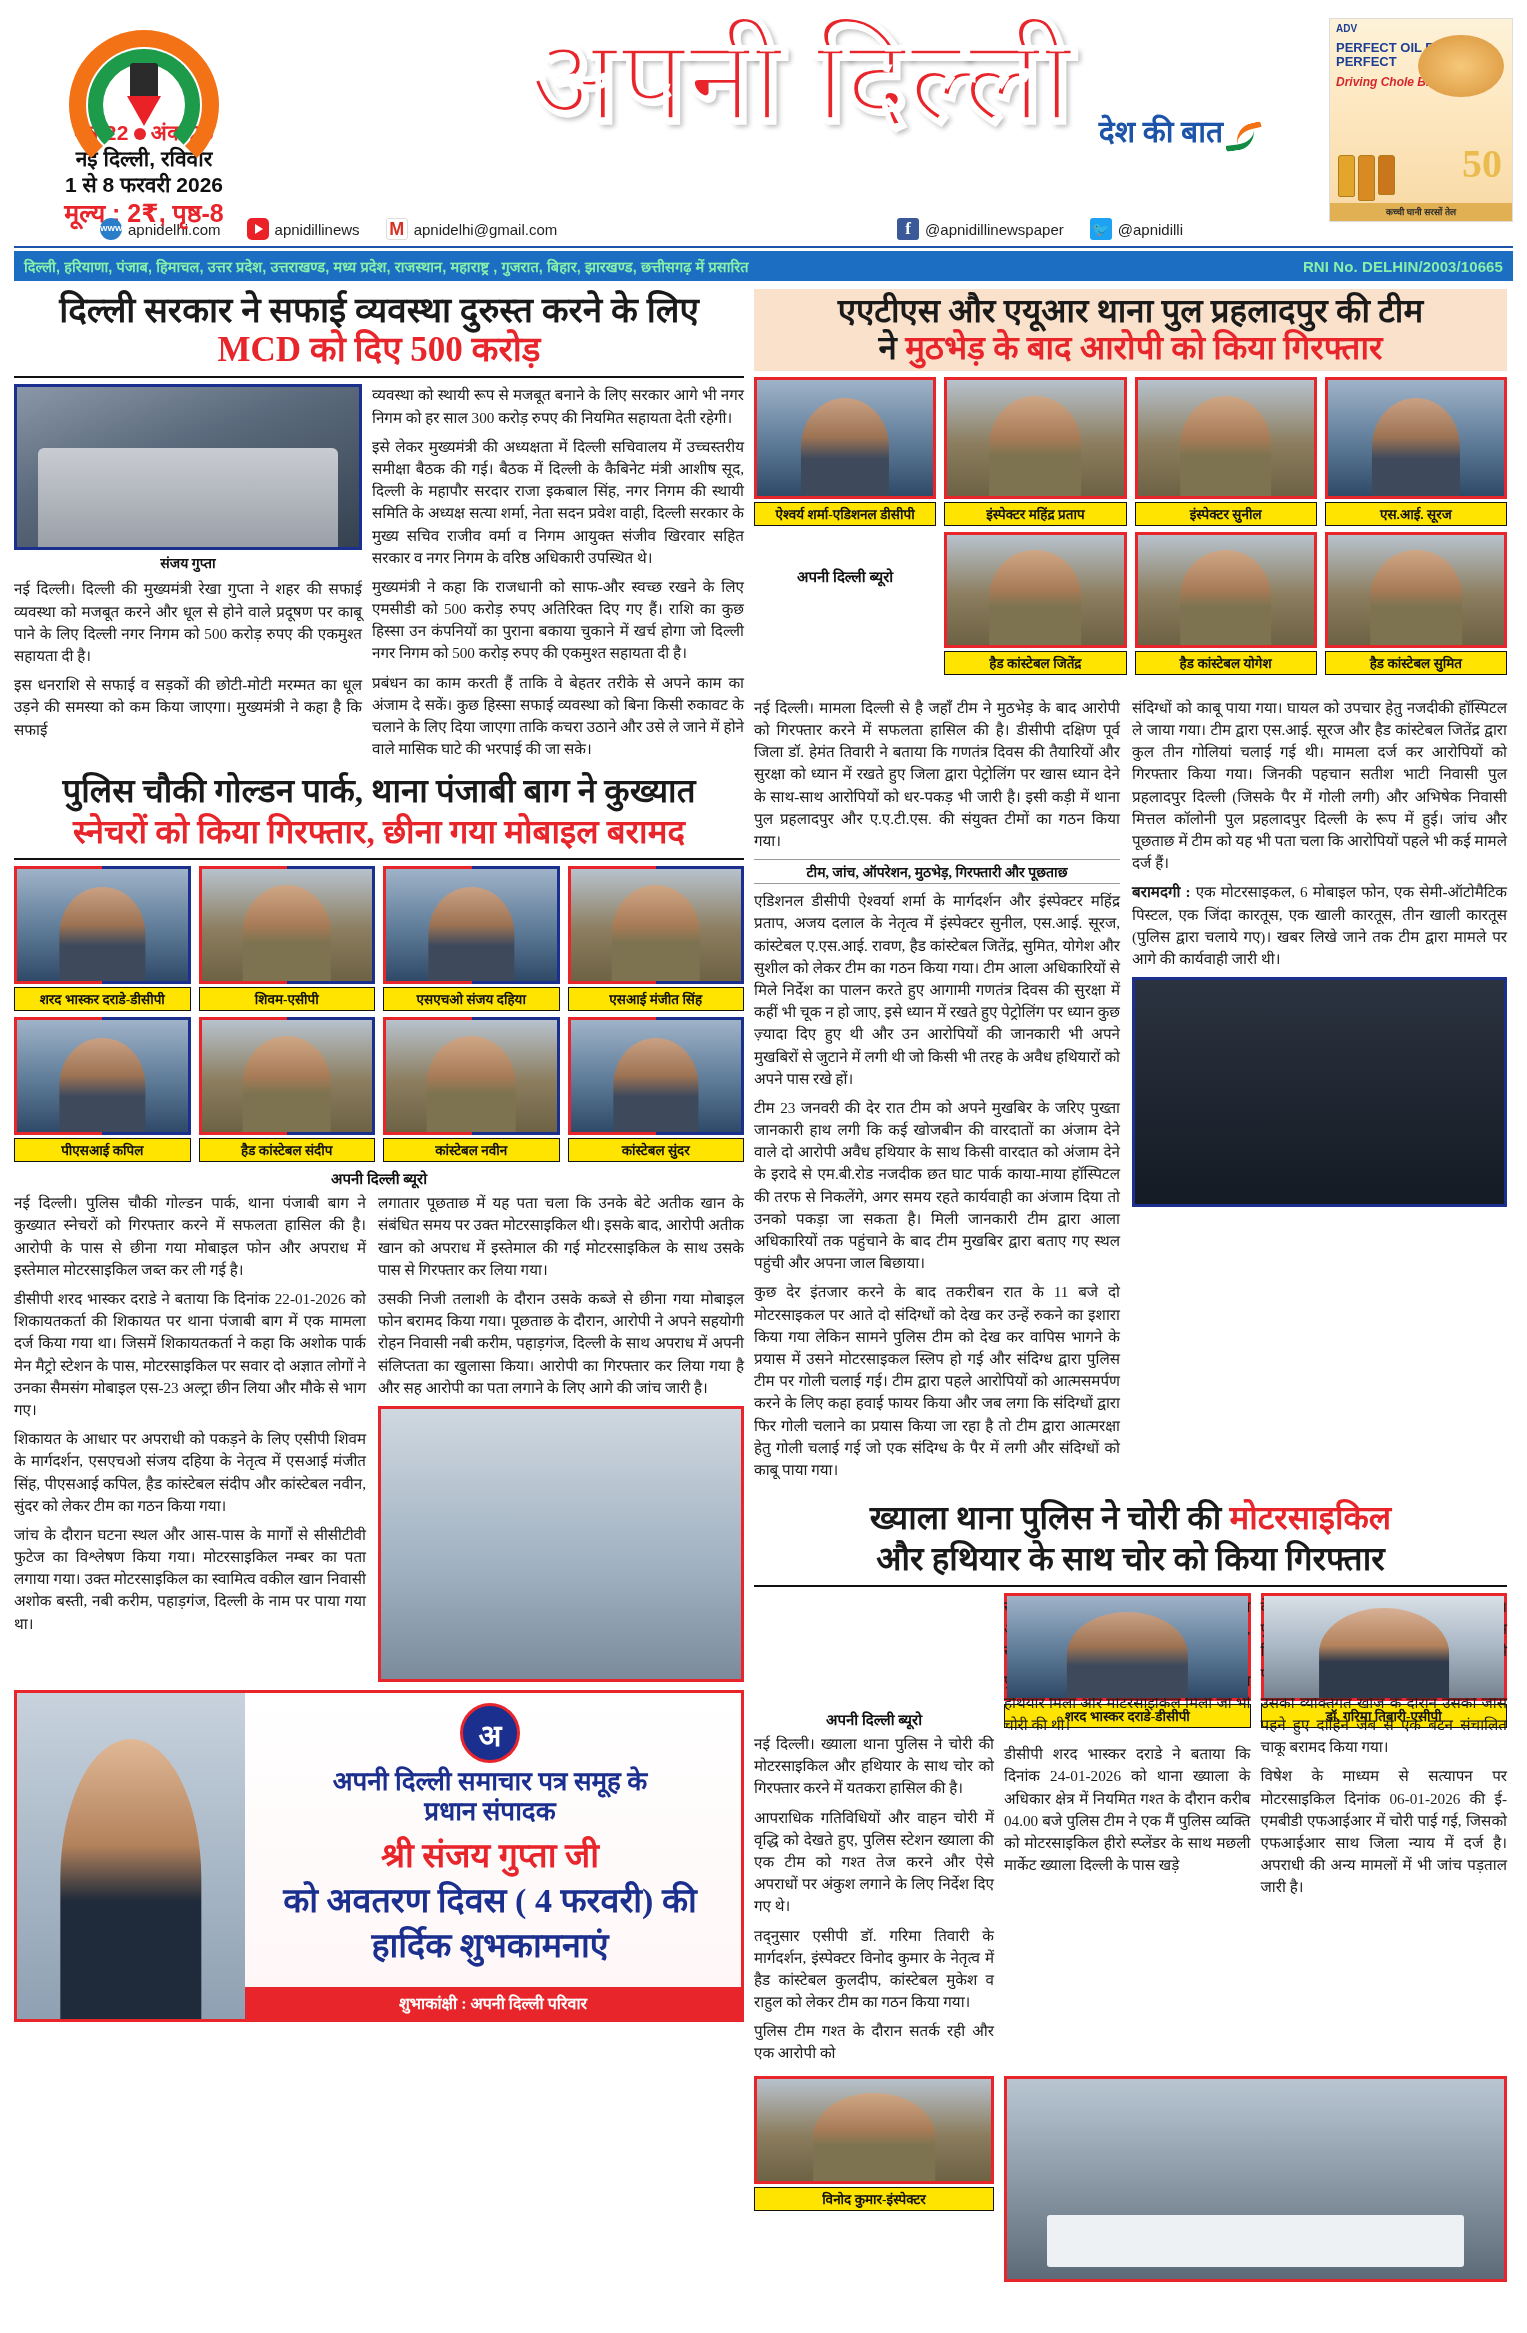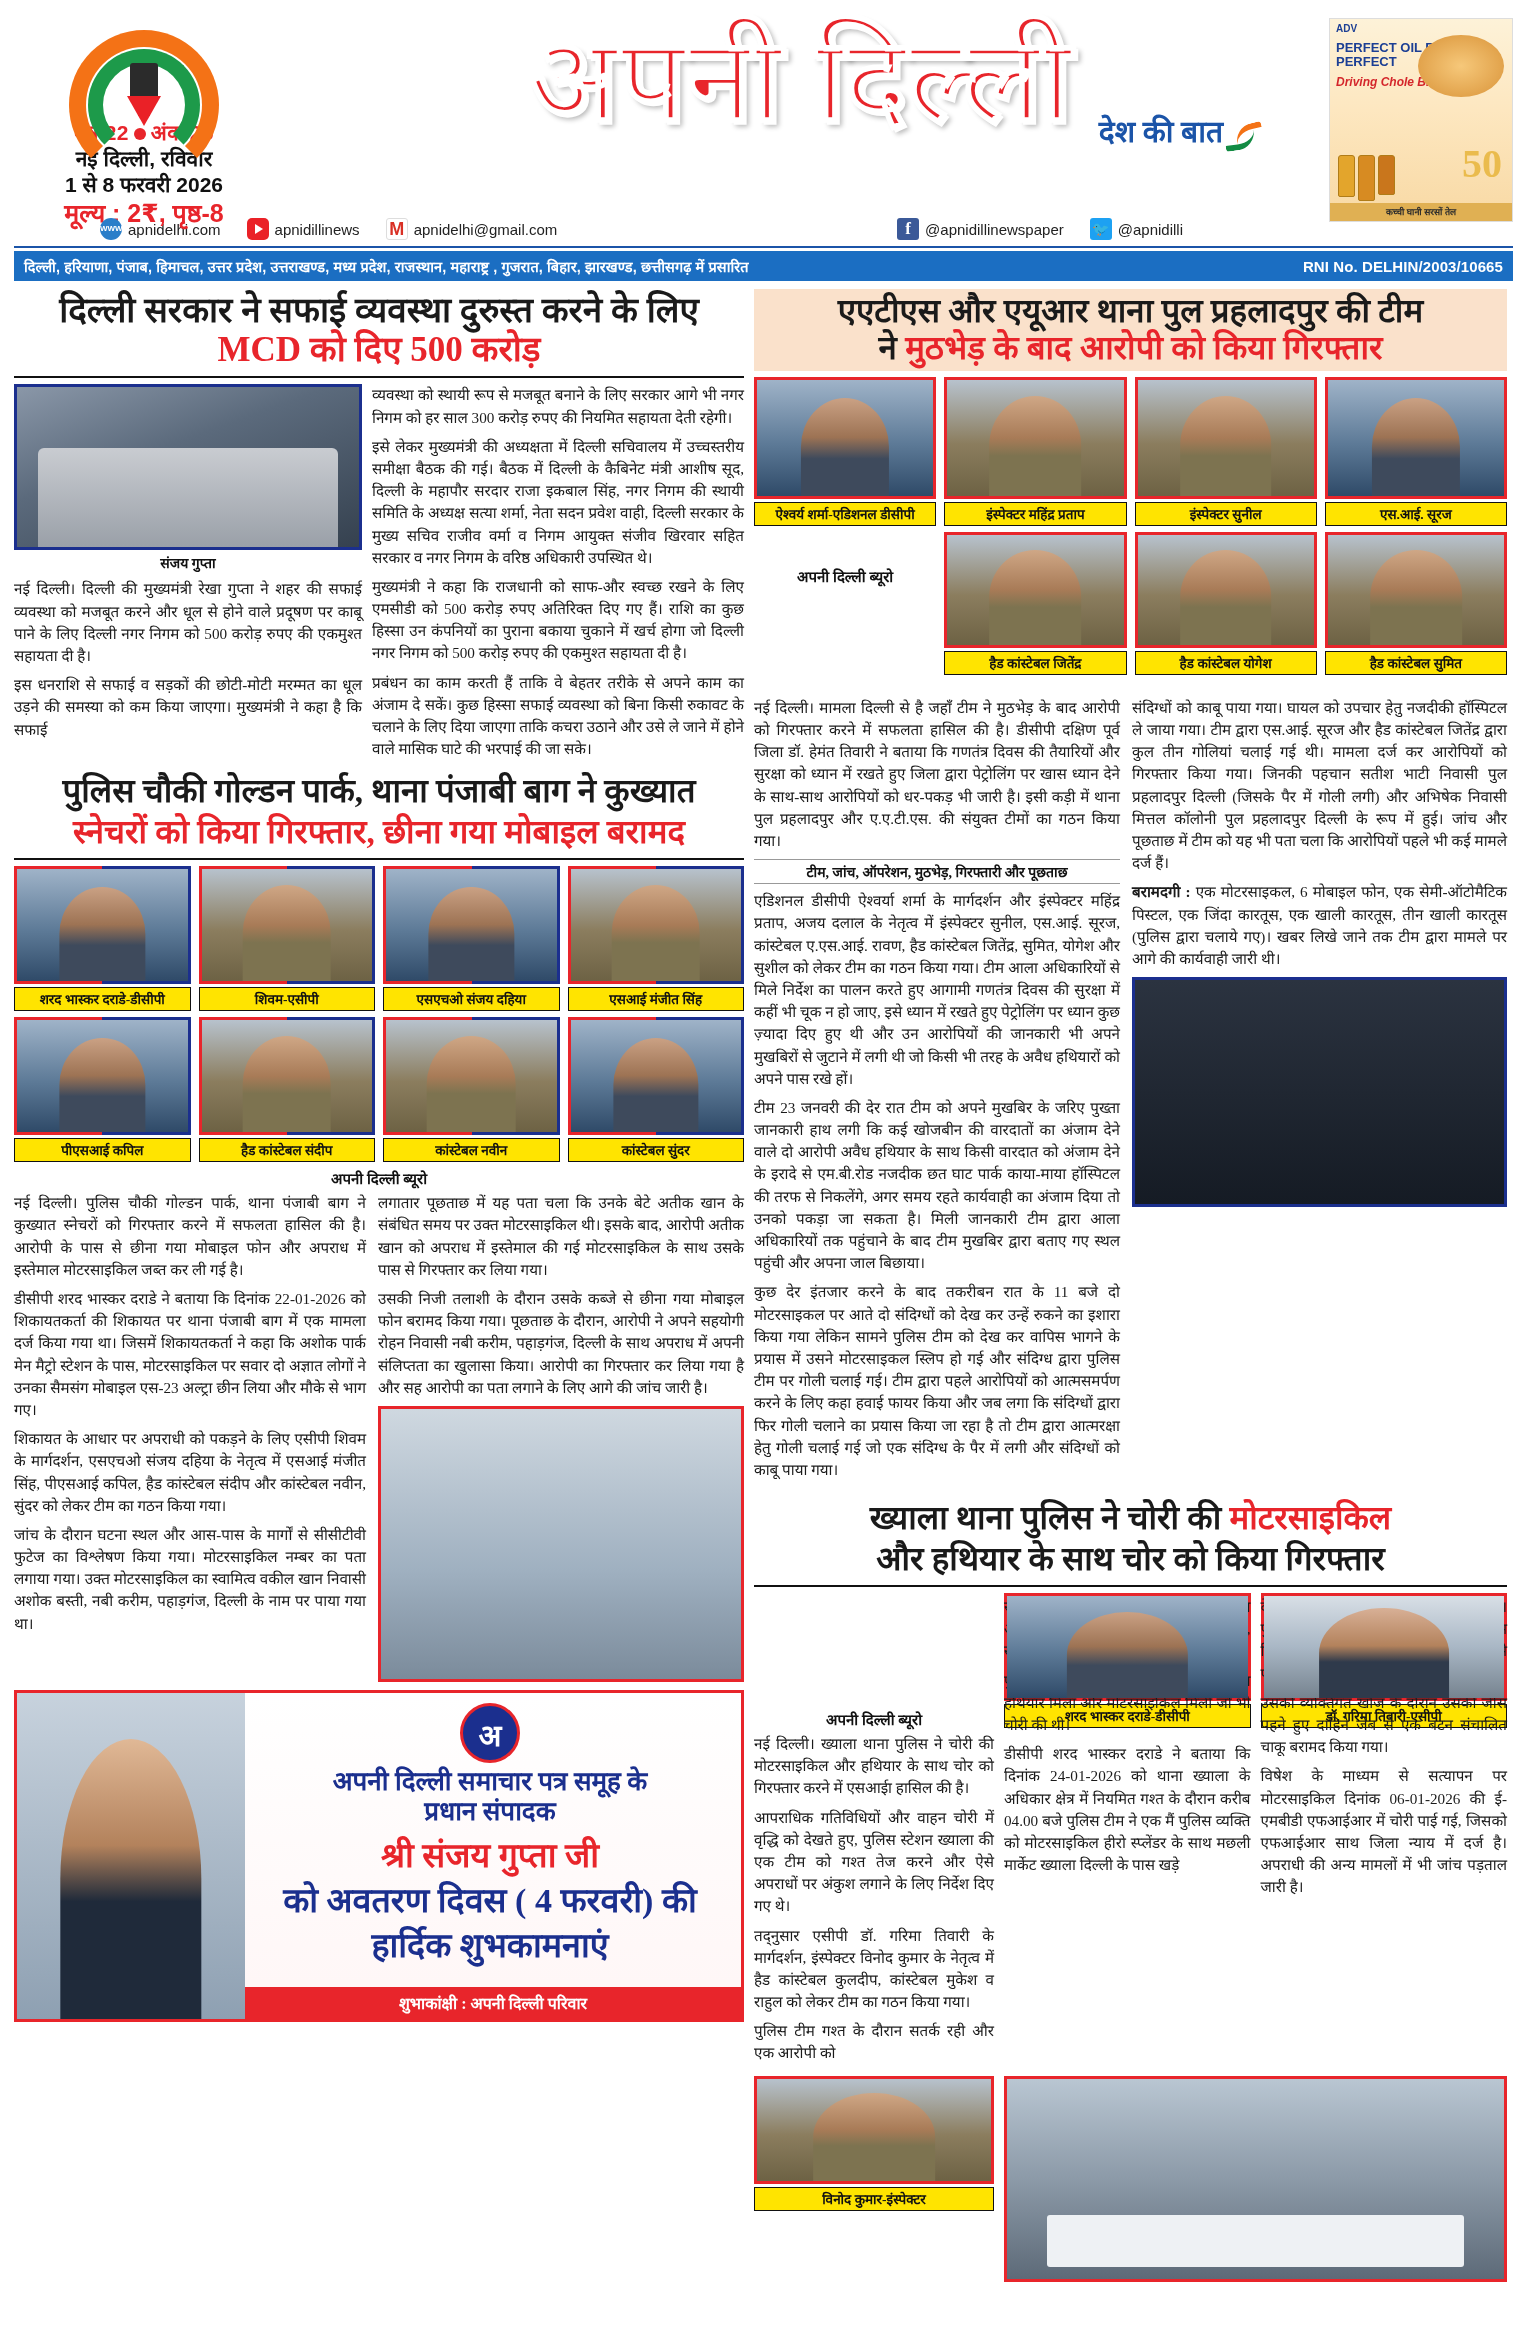--- a/index.html
+++ b/index.html
@@ -70,21 +70,21 @@
   .ic { width: 22px; height: 22px; flex: 0 0 22px; display:inline-block; position: relative; }
   .ic-www { border-radius: 50%; background: #2a7ec9; color: #fff; font-size: 8px; font-weight: bold; text-align: center; line-height: 22px; }
   .ic-yt { background: #ea2127; border-radius: 5px; }
   .ic-yt:after { content:""; position:absolute; left:8px; top:6px; border-left: 8px solid #fff; border-top: 5px solid transparent; border-bottom: 5px solid transparent; }
   .ic-gm { background: #fff; border: 1px solid #ddd; border-radius: 3px; color:#d93025; font-size:18px; font-weight:bold; text-align:center; line-height:20px; }
   .ic-fb { background: #3b5998; border-radius: 3px; color: #fff; font-weight: bold; font-size: 17px; text-align: center; line-height: 22px; font-family:"Liberation Serif",serif; }
   .ic-tw { background: #1da1f2; border-radius: 3px; color: #fff; font-size: 14px; text-align: center; line-height: 22px; }
 
   
   .states-bar {
-    background: #1b6ec2; color: #ffffff; height: 30px; display: flex; align-items: center;
+    background: #1b6ec2; color: #86efac; height: 30px; display: flex; align-items: center;
     justify-content: space-between; padding: 12px 10px; margin-top: 3px;
     font-weight: bold; font-size: 14.5px; letter-spacing: .1px;
   }
   .states-bar .rni { font-size: 15px; }
 
   
   .content { display: flex; gap: 10px; margin-top: 8px; }
   .col-left { width: 730px; flex: 0 0 730px; }
   .col-right { width: 753px; flex: 0 0 753px; }
 
@@ -431,21 +431,21 @@
       <h1 class="hl hl-c" style="margin-top:10px;">
         <span>ख्याला थाना पुलिस ने चोरी की </span><span class="red">मोटरसाइकिल</span>
       </h1>
       <h1 class="hl hl-c">और हथियार के साथ चोर को किया गिरफ्तार</h1>
       <div class="rule"></div>
 
       <div style="display:flex; gap:10px;">
 
         <div style="flex:0 0 240px;">
           <div class="byline" style="margin-top:116px;">अपनी दिल्ली ब्यूरो</div>
-          <p class="body">नई दिल्ली। ख्याला थाना पुलिस ने चोरी की मोटरसाइकिल और हथियार के साथ चोर को गिरफ्तार करने में एसआईा हासिल की है।</p>
+          <p class="body">नई दिल्ली। ख्याला थाना पुलिस ने चोरी की मोटरसाइकिल और हथियार के साथ चोर को गिरफ्तार करने में यतकरा हासिल की है।</p>
           <p class="body">आपराधिक गतिविधियों और वाहन चोरी में वृद्धि को देखते हुए, पुलिस स्टेशन ख्याला की एक टीम को गश्त तेज करने और ऐसे अपराधों पर अंकुश लगाने के लिए निर्देश दिए गए थे।</p>
           <p class="body">तद्नुसार एसीपी डॉ. गरिमा तिवारी के मार्गदर्शन, इंस्पेक्टर विनोद कुमार के नेतृत्व में हैड कांस्टेबल कुलदीप, कांस्टेबल मुकेश व राहुल को लेकर टीम का गठन किया गया।</p>
           <p class="body">पुलिस टीम गश्त के दौरान सतर्क रही और एक आरोपी को</p>
         </div>
 
         <div style="flex:1;">
           <div class="grid2">
             <div>
               <div class="ph-frame red" style="height:108px;">
                   <div class="ph-inner fx-officer"></div>

